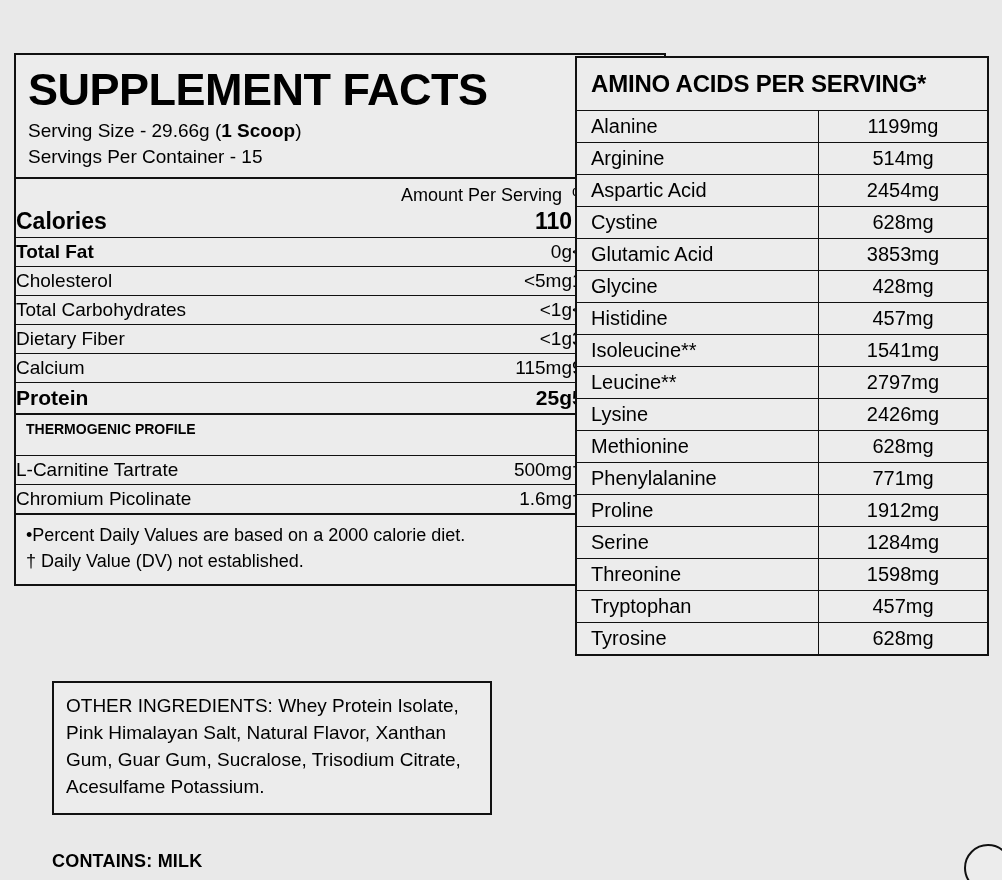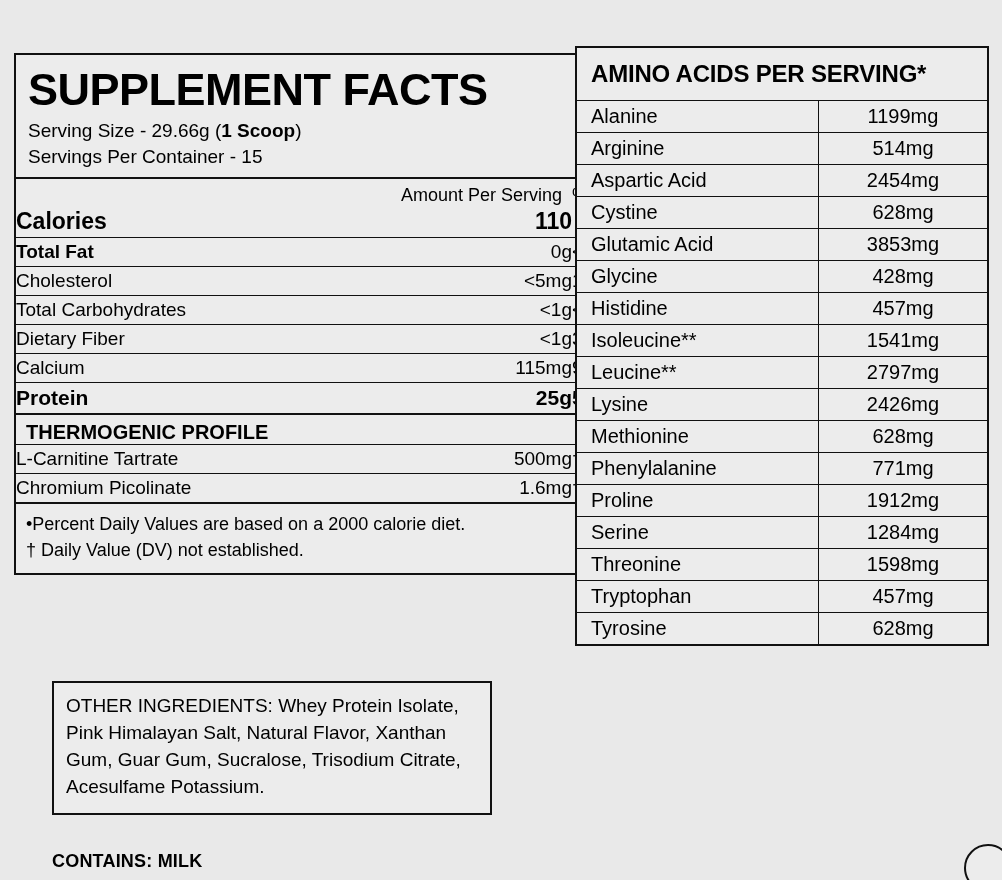--- a/index.html
+++ b/index.html
@@ -71,38 +71,38 @@
     padding-bottom: 1px;
   }
   tr.hdr td.c-amt { text-align: right; padding-right: 10px; }
   tr.line td { border-bottom: 1px solid #111; }
   tr.bold td { font-weight: bold; font-size: 21px; }
   tr.calories td { font-weight: bold; font-size: 23px; padding-top: 1px; padding-bottom: 2px;}
   td.indent { padding-left: 28px; font-weight: bold; }
   td.indent2 { padding-left: 28px; }
 
   .sf-section {
-    font-size: 20px;
+    font-size: 14px;
     font-weight: bold;
-    padding: 6px 0 0 10px;
+    padding: 6px 0 18px 10px;
     border-bottom: 1px solid #111;
     border-top: 2px solid #111;
   }
   .sf-footnotes {
     border-top: 2px solid #111;
     font-size: 18px;
     line-height: 1.45;
     padding: 7px 10px 10px 10px;
   }
 
   
   .aa-panel {
     position: absolute;
     left: 575px;
-    top: 46px;
+    top: 56px;
     width: 414px;
     border: 2px solid #111;
     background: #ececec;
     box-sizing: border-box;
   }
   .aa-title {
     font-size: 24px;
     font-weight: bold;
     padding: 12px 0 12px 14px;
     letter-spacing: -0.2px;

